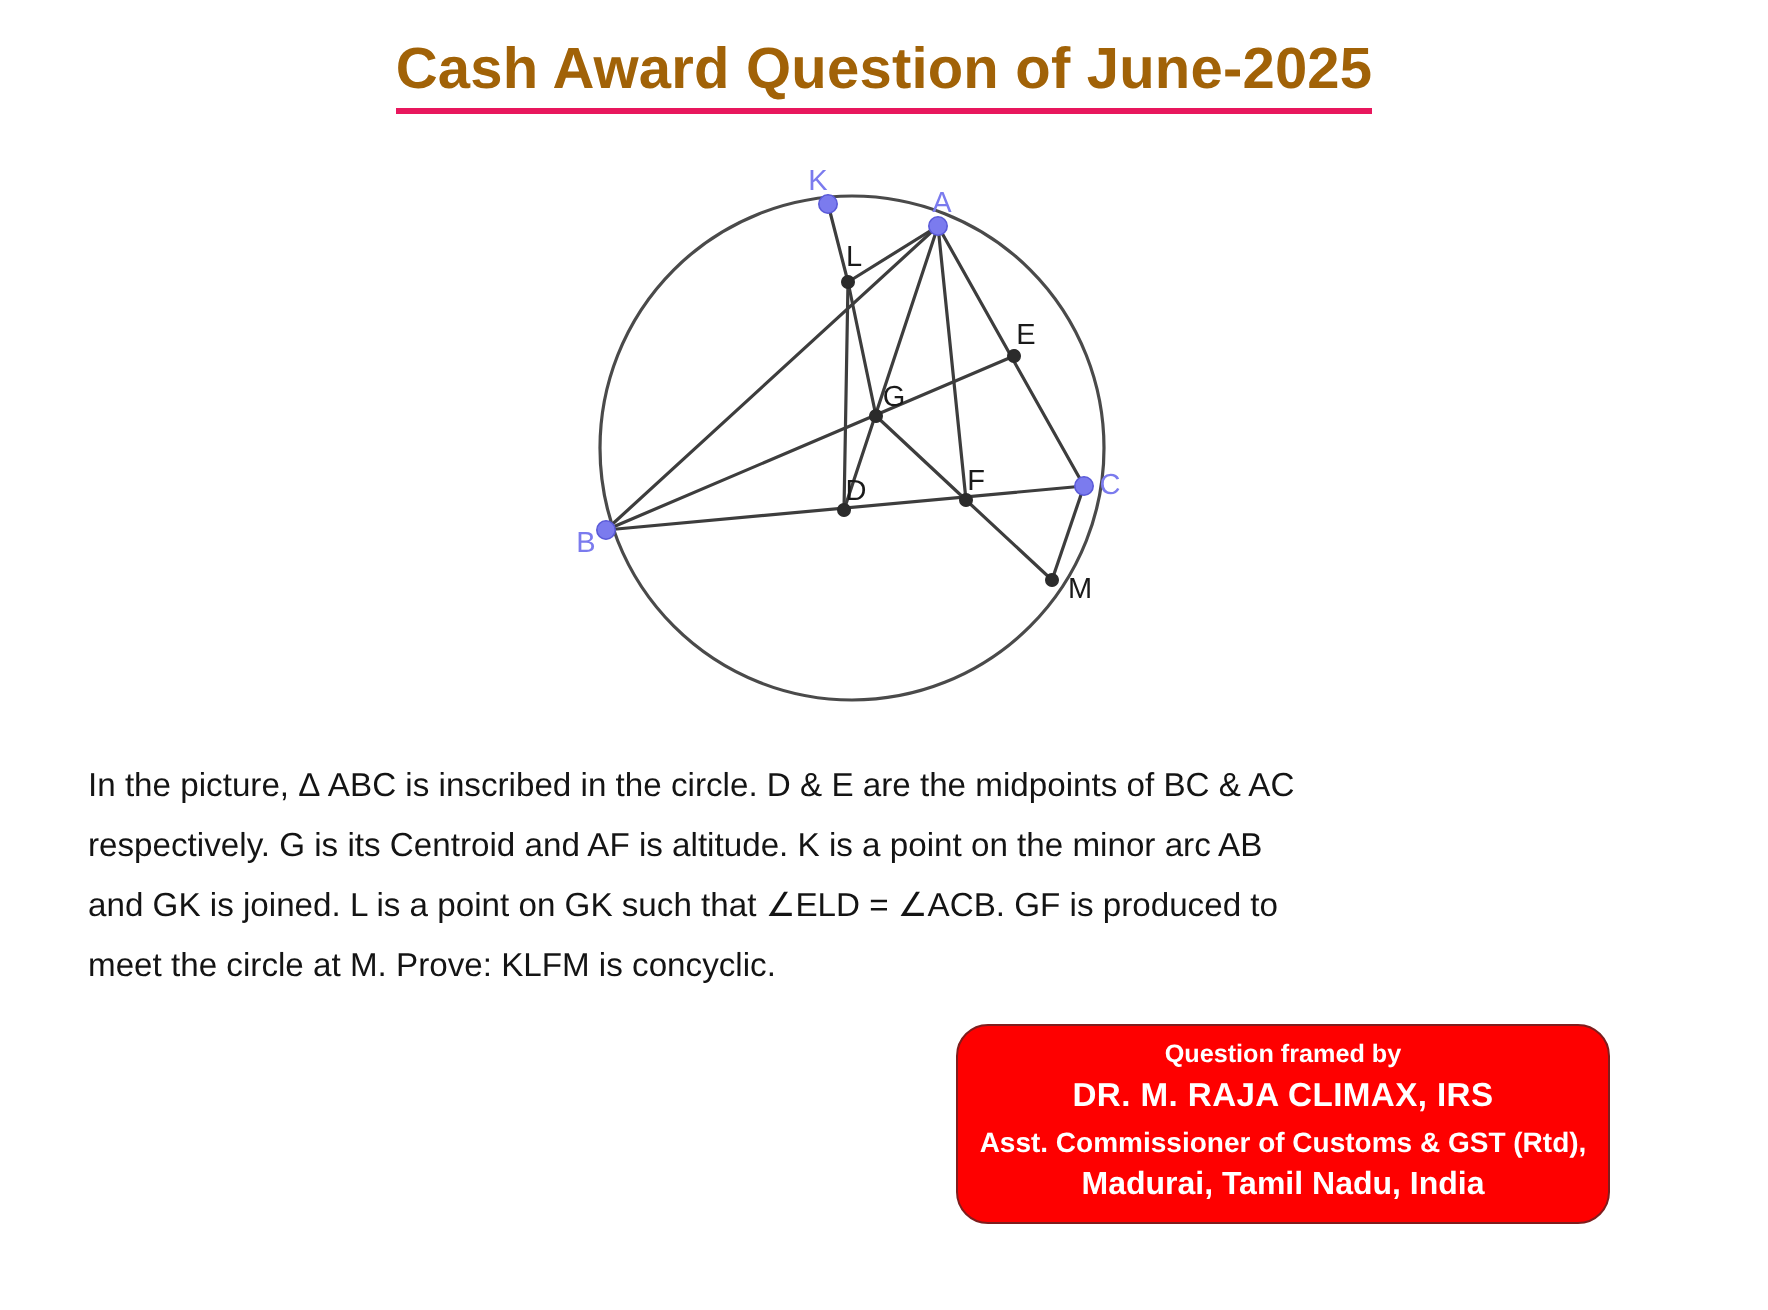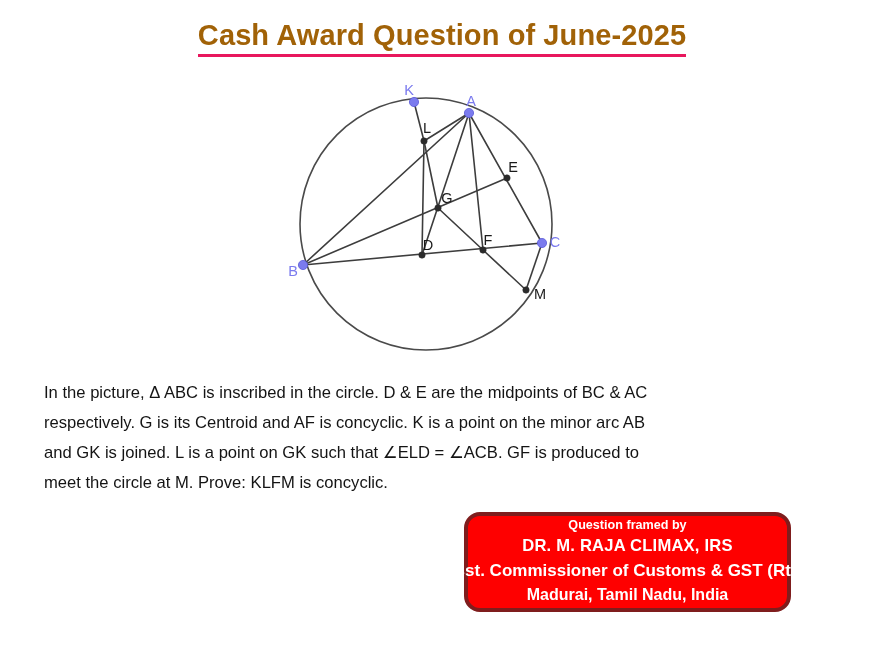--- a/index.html
+++ b/index.html
@@ -90,45 +90,45 @@
     color: #141414;
     text-align: justify;
     text-justify: inter-word;
     font-family: Liberation Sans, sans-serif;
   }
   #body-text .lastline {
     text-align: left;
   }
   #credit-box {
     position: absolute;
-    left: 464px;
+    left: 478px;
     top: 512px;
     width: 327px;
     height: 100px;
     background: #FE0000;
-    border: 4px solid #7f1d1d;
+    border: 1px solid #7f1d1d;
     border-radius: 16px;
     box-sizing: border-box;
     display: flex;
     flex-direction: column;
     align-items: center;
     justify-content: center;
     padding: 4px 6px 6px 6px;
   }
   .credit-line {
     color: #ffffff;
     font-weight: bold;
     font-family: "Liberation Sans", sans-serif;
     text-align: center;
     line-height: 1.32;
     white-space: nowrap;
   }
   .credit-l1 { font-size: 12.6px; }
   .credit-l2 { font-size: 16.6px; letter-spacing: 0.2px; margin-top: 1px;}
-  .credit-l3 { font-size: 17px; margin-top: 4px;}
+  .credit-l3 { font-size: 14px; margin-top: 4px;}
   .credit-l4 { font-size: 16px; margin-top: 1px;}
 </style>
 </head>
 <body>
 
 <div id="page">
 
   <div id="title-wrap">
     <div id="doc-title">Cash Award Question of June-2025</div>
   </div>
@@ -178,21 +178,21 @@
       <text class="lbl" x="521" y="172" text-anchor="middle">E</text>
       <text class="lbl" x="455" y="203" text-anchor="middle">G</text>
       <text class="lbl" x="436" y="250" text-anchor="middle">D</text>
       <text class="lbl" x="496" y="245" text-anchor="middle">F</text>
       <text class="lbl" x="548" y="299" text-anchor="middle">M</text>
     </svg>
   </div>
 
   <div id="body-text">
     <div>In the picture, Δ ABC is inscribed in the circle. D &amp; E are the midpoints of BC &amp; AC</div>
-    <div>respectively. G is its Centroid and AF is concyclic. K is a point on the minor arc AB</div>
+    <div>respectively. G is its Centroid and AF is altitude. K is a point on the minor arc AB</div>
     <div>and GK is joined. L is a point on GK such that ∠ELD = ∠ACB. GF is produced to</div>
     <div class="lastline">meet the circle at M. Prove: KLFM is concyclic.</div>
   </div>
 
   <div id="credit-box">
     <div class="credit-line credit-l1">Question framed by</div>
     <div class="credit-line credit-l2">DR. M. RAJA CLIMAX, IRS</div>
     <div class="credit-line credit-l3">Asst. Commissioner of Customs &amp; GST (Rtd),</div>
     <div class="credit-line credit-l4">Madurai, Tamil Nadu, India</div>
   </div>

